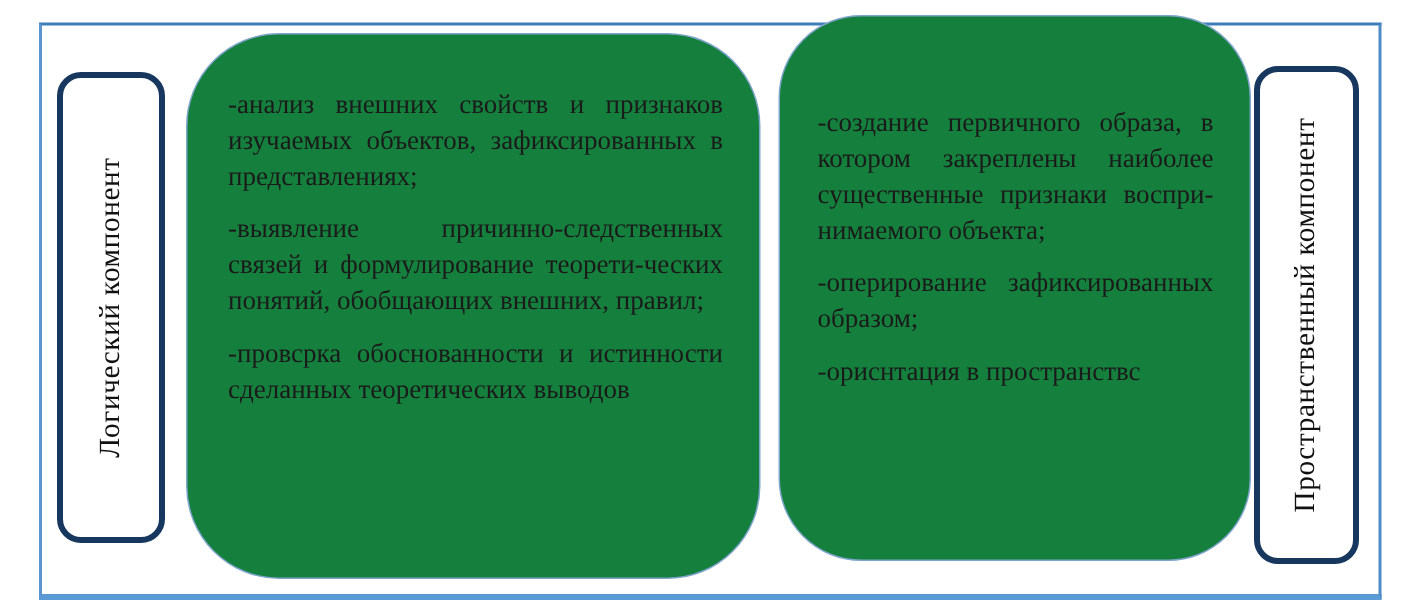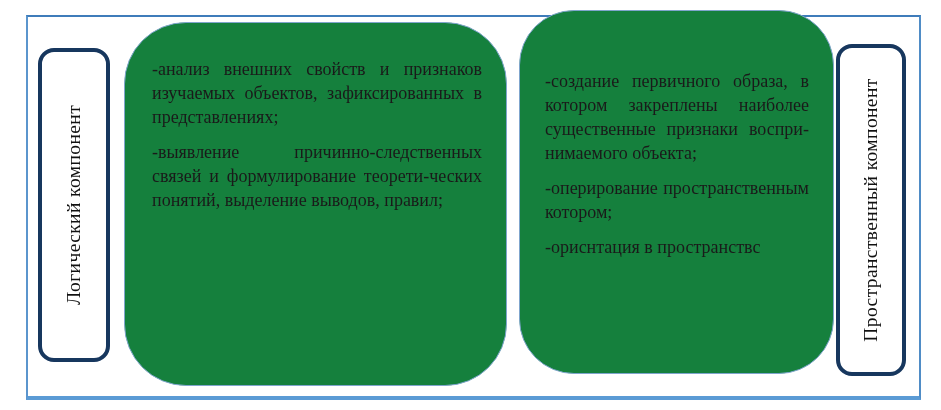--- a/index.html
+++ b/index.html
@@ -42,28 +42,29 @@
 
   <div class="outer-frame"></div>
 
   <div class="pill pill-left">
     <span class="pill-text">Логический компонент</span>
   </div>
 
   <div class="content-box box-left">
     <div class="box-inner">
       <p>-анализ внешних свойств и признаков изучаемых объектов, зафиксированных в представлениях;</p>
-      <p>-выявление причинно-следственных связей и формулирование теорети-ческих понятий, выделение выводов, правил;</p>
+      <p>-выявление причинно-следственных связей и формулирование теорети-ческих понятий, обобщающих внешних, правил;</p>
+      <p>-провсрка обоснованности и истинности сделанных теоретических выводов</p>
     </div>
   </div>
 
   <div class="content-box box-right">
     <div class="box-inner">
       <p>-создание первичного образа, в котором закреплены наиболее существенные признаки воспри-нимаемого объекта;</p>
-      <p>-оперирование пространственным котором;</p>
+      <p>-оперирование зафиксированных образом;</p>
       <p>-ориснтация в пространствс</p>
     </div>
   </div>
 
   <div class="pill pill-right">
     <span class="pill-text">Пространственный компонент</span>
   </div>
 
 </div>
 

